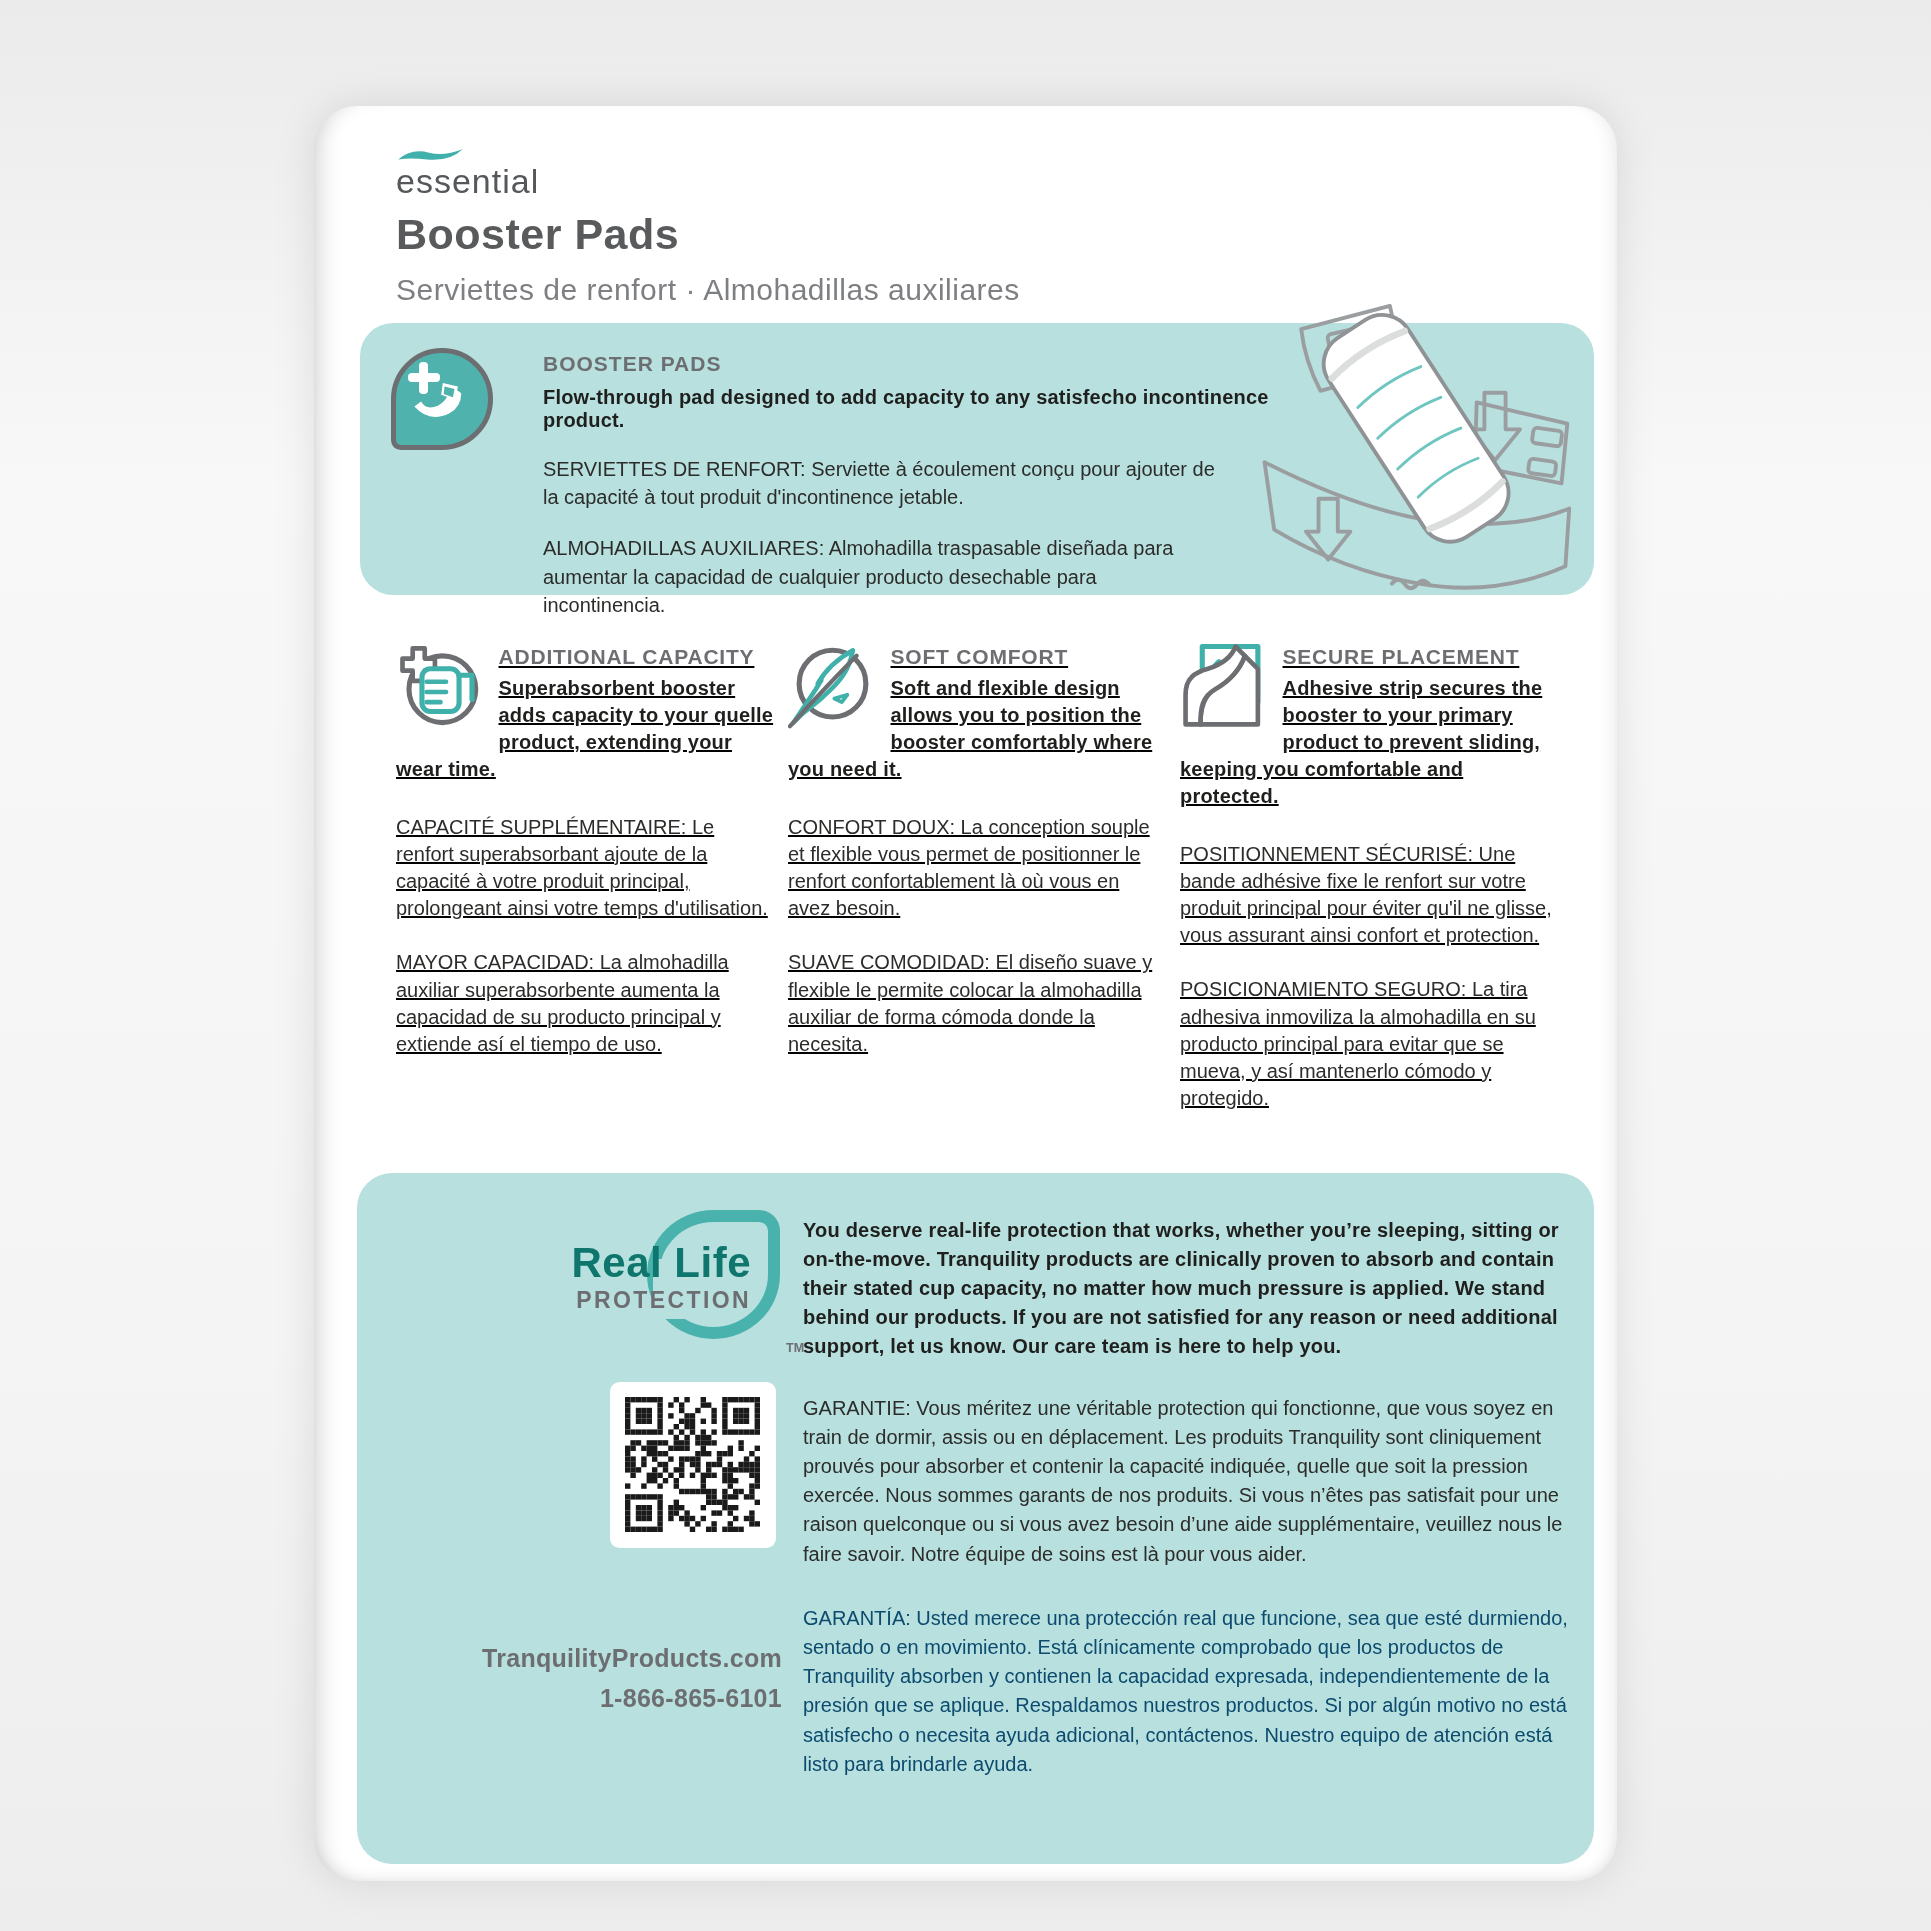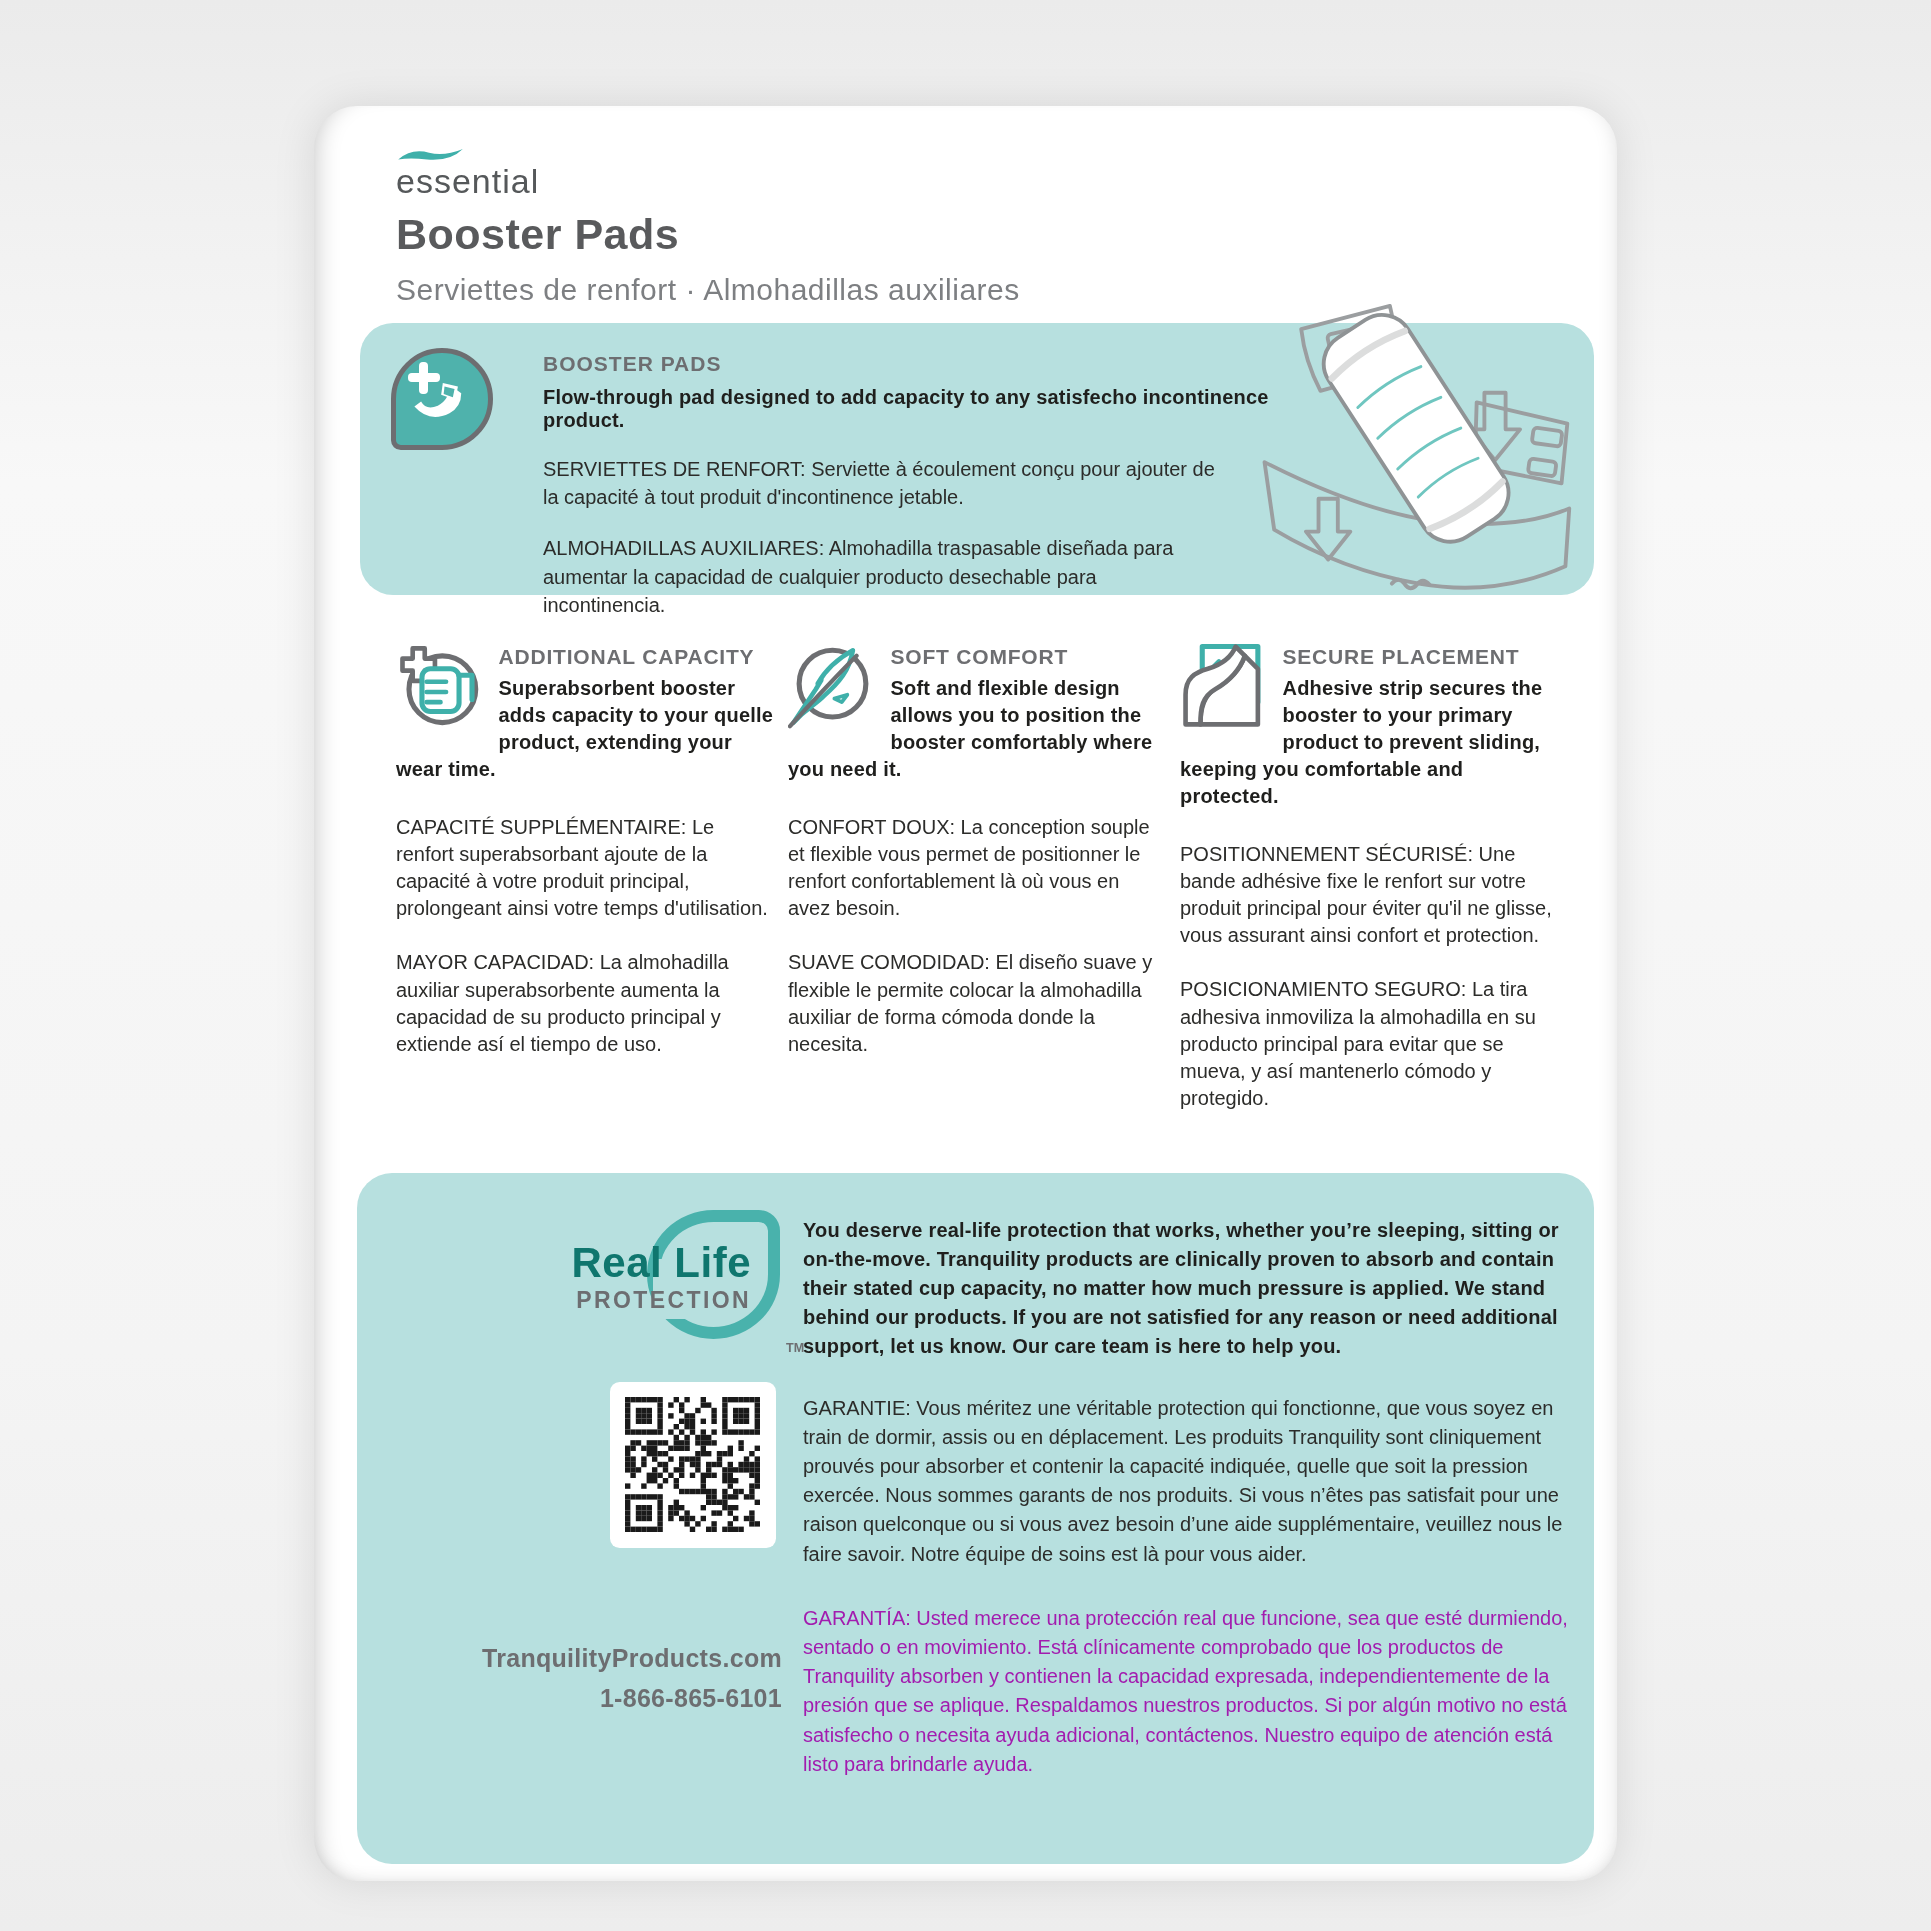--- a/index.html
+++ b/index.html
@@ -31,21 +31,21 @@
   .drop-icon .bar.v { left:23px; top:8.7px; width:8.7px; height:32px; }
   .drop-icon .bar.h { left:11.6px; top:20px; width:32px; height:8.7px; }
   .drop-pad { position:absolute; left:0; top:0; width:100%; height:100%; }
   .banner-text { position:absolute; left:183px; top:29px; width:753px; }
   .kicker { font-size:21px; font-weight:bold; color:#6d6e71; letter-spacing:1px; }
   .banner-en { font-size:20px; font-weight:bold; color:#1f1f1d; margin-top:9.7px; letter-spacing:0.2px; }
   .banner-fr, .banner-es { font-size:20px; color:#2c2c2a; line-height:1.42; margin-top:23px; width:676px; }
   .illus { position:absolute; right:13.5px; top:-46px; width:334px; height:324px; }
 
   
-  .features { position:absolute; left:82px; top:533px; width:1202px; display:flex; gap:14px; }
+  .features { position:absolute; left:82px; top:533px; width:1202px; display:flex; gap:14px;text-decoration:underline; }
   .feature { width:378px; }
   .f-icon { float:left; width:89px; height:89px; margin:1.9px 13.5px 7.7px 0; }
   .f-head { font-size:21px; font-weight:bold; color:#6d6e71; letter-spacing:0.8px; padding-top:5.8px; }
   .f-en { font-size:20px; font-weight:bold; color:#1f1f1d; line-height:1.35; margin-top:5.8px; letter-spacing:0.2px; }
   .f-fr { clear:both; font-size:20px; color:#2c2c2a; line-height:1.36; margin-top:31px; }
   .f-es { font-size:20px; color:#2c2c2a; line-height:1.36; margin-top:27px; }
 
   
   .gpanel { position:absolute; left:43px; top:1067px; width:1237px; height:691px;
     background:#b7e0df; border-radius:35px; }
@@ -65,21 +65,21 @@
     background:#fff; border-radius:9.7px; }
   .qr-box svg { position:absolute; left:15.4px; top:15.4px; width:135px; height:135px; }
 
   .contact { position:absolute; left:29px; top:465px; width:396px; text-align:right;
     font-size:25px; font-weight:bold; color:#6d6e71; line-height:1.6; letter-spacing:0.3px; }
 
   .gtext { position:absolute; left:446px; top:35px; width:778px; }
   .g-head { font-size:20px; font-weight:bold; color:#6d6e71; letter-spacing:1px; }
   .g-en { font-size:20px; font-weight:bold; color:#1f1f1d; line-height:1.45; margin-top:7.7px; letter-spacing:0.2px; }
   .g-fr { font-size:20px; color:#2c2c2a; line-height:1.46; margin-top:33px; }
-  .g-es { font-size:20px; color:#a21caf; line-height:1.46; margin-top:35px; }
+  .g-es { font-size:20px; color:#0c4a6e; line-height:1.46; margin-top:35px; }
 </style>
 </head>
 <body>
 
 <div class="stage">
   <div class="package">
 
     <div class="hdr">
       <svg class="wave" viewBox="0 0 68 17">
         <path d="M0 13 Q14 1 32 6 Q48 10 67 2 Q54 15 30 13 Q12 11 0 13 Z" fill="#3fb0aa"></path>

